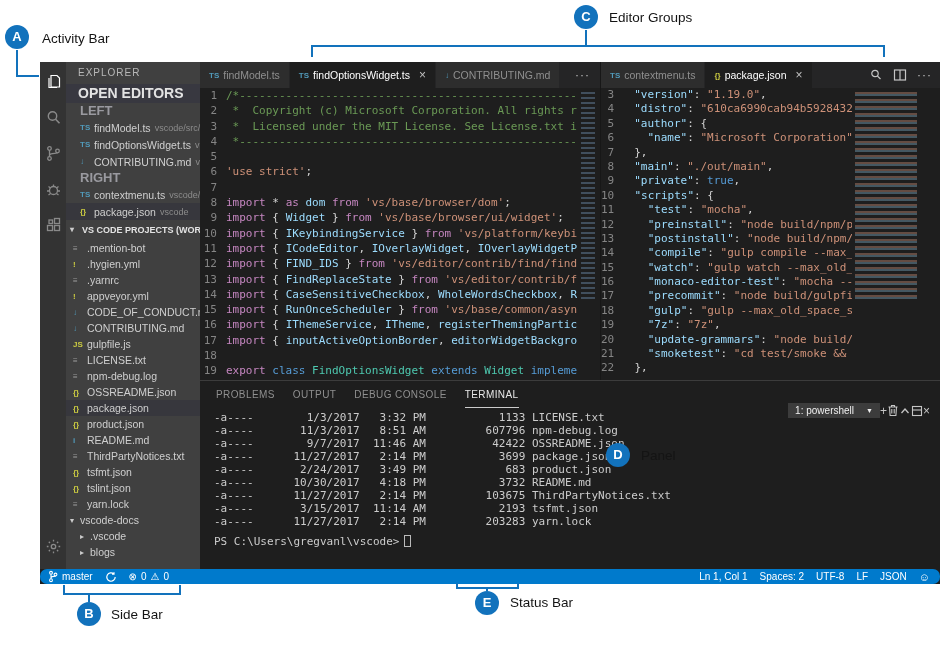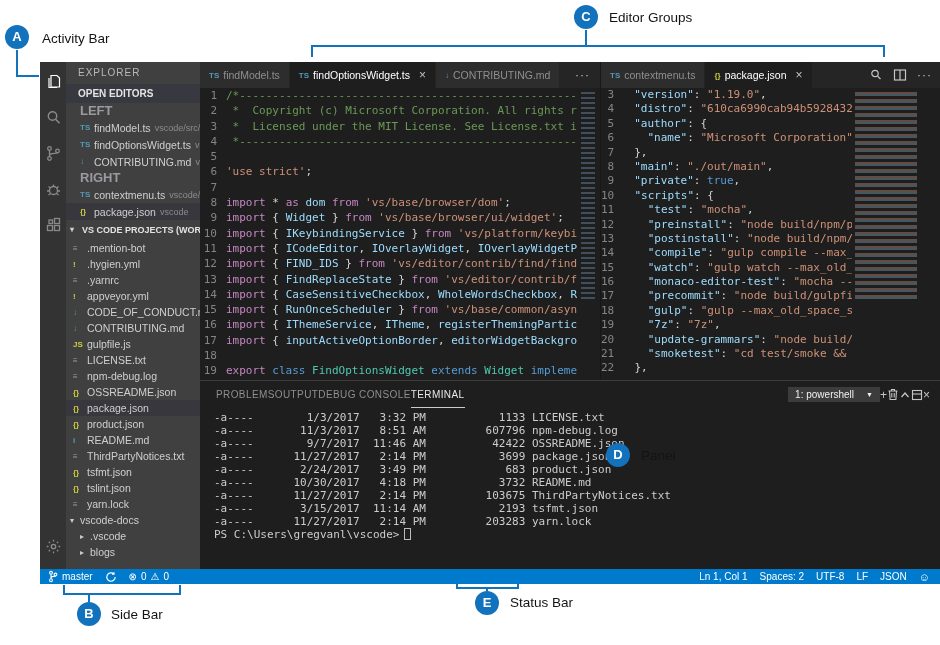--- a/index.html
+++ b/index.html
@@ -16,21 +16,21 @@
   
   .vscode { position:absolute; left:40px; top:62px; width:900px; height:522px; background:#1e1e1e;
             overflow:hidden; font-size:11px; color:#cccccc; z-index:1; }
 
   .activitybar { position:absolute; left:0; top:0; width:26px; height:507px; background:#333333; padding-top:4px; }
   .ab-icon { width:26px; height:30px; margin-bottom:6px; display:flex; align-items:center; justify-content:center; }
   .ab-icon.gear { position:absolute; bottom:8px; left:0; margin:0; }
 
   .sidebar { position:absolute; left:26px; top:0; width:134px; height:507px; background:#404040; overflow:hidden; }
   .sb-title { height:22px; line-height:22px; padding-left:12px; font-size:10px; color:#b8b8b8; letter-spacing:1px; }
-  .sb-sechead { height:19px; line-height:19px; padding-left:12px; font-size:10px; font-weight:bold; color:#e3e3e3; background:#383840; }
+  .sb-sechead { height:19px; line-height:19px; padding-left:12px; font-size:14px; font-weight:bold; color:#e3e3e3; background:#383840; }
   .sb-subhead { height:16px; line-height:16px; padding-left:14px; font-size:13px; font-weight:bold; color:#9a9aa0; }
   .sb-row { display:flex; align-items:center; white-space:nowrap; overflow:hidden; color:#cfcfcf; }
   .sb-row.oe { height:17px; font-size:10.5px; padding-left:14px; }
   .sb-row.file { height:16px; font-size:10.5px; padding-left:7px; }
   .sb-row.folder { padding-left:4px; }
   .sb-row.folder.ind { padding-left:14px; }
   .sb-row.sel { background:#37373d; }
   .ficon { flex:0 0 14px; font-size:8px; font-weight:bold; }
   .ic-blue { color:#519aba; } .ic-yellow { color:#cbcb41; } .ic-gray { color:#9d9d9d; }
   .fname { margin-right:4px; }
@@ -70,36 +70,36 @@
   .minimap { position:absolute; top:26px; bottom:0; right:0; background:#1e1e1e; }
   .mm1 { width:22px; }
   .mm2 { width:88px; }
   .mm-inner { position:absolute; top:4px; left:3px; right:5px; height:72%; }
   .mm1 .mm-inner { background:repeating-linear-gradient(180deg, rgba(130,170,210,.35) 0 2px, transparent 2px 5px); }
   .mm2 .mm-inner { right:26%; background:repeating-linear-gradient(180deg, rgba(206,145,120,.40) 0 2px,
                    rgba(156,220,254,.30) 2px 4px, transparent 4px 7px); }
 
   .panel { position:absolute; left:0; top:318px; width:740px; height:189px; background:#1e1e1e; border-top:1px solid #3c3c3c; }
   .ptabbar { height:27px; display:flex; align-items:center; padding:0 16px; position:relative; }
-  #panel-tabs { display:flex; }
+  #panel-tabs { display:flex; gap:18px; }
   .ptab { font-size:10px; letter-spacing:.4px; color:#8f8f8f; line-height:26px; height:26px; }
   .ptab.active { color:#e7e7e7; border-bottom:1px solid #cccccc; }
-  .pctrl { position:absolute; right:10px; top:0; height:27px; display:flex; align-items:center; color:#c5c5c5; }
+  .pctrl { position:absolute; right:10px; top:16px; height:27px; display:flex; align-items:center; color:#c5c5c5; }
   .pselect { background:#3c3c3c; border:1px solid #3c3c3c; color:#f0f0f0; font-size:10px; padding:1px 6px;
              display:flex; gap:12px; align-items:center; }
   .psel-caret { font-size:7px; }
   .picon { font-size:12px; line-height:1; display:flex; align-items:center; }
   .terminal { position:absolute; left:14px; right:4px; top:30px; bottom:2px;
               font-family:"DejaVu Sans Mono", monospace; font-size:11px; line-height:13px; color:#cccccc; overflow:hidden; }
   .tline { white-space:pre; }
-  .tprompt { margin-top:0; white-space:pre; }
+  .tprompt { margin-top:7px; white-space:pre; }
   .cursor { display:inline-block; width:7px; height:12px; border:1px solid #bbbbbb; margin-left:5px; vertical-align:-2px; }
 
   .statusbar { position:absolute; left:0; top:507px; width:900px; height:15px; background:#007acc; color:#ffffff;
-               display:flex; align-items:center; justify-content:space-between; font-size:10px; padding:0 10px 0 8px; }
+               display:flex; align-items:center; justify-content:space-between; font-size:10px; padding:0 10px 0 8px;border-radius:7px; }
   .sb-left, .sb-right { display:flex; align-items:center; gap:12px; }
   #sb-right-items { display:flex; gap:12px; }
   .sb-item { display:flex; align-items:center; gap:4px; white-space:nowrap; }
   .sb-ic { font-size:10px; }
   .smiley { font-size:11px; }
 </style>
 </head>
 <body>
 
 <div class="page">

